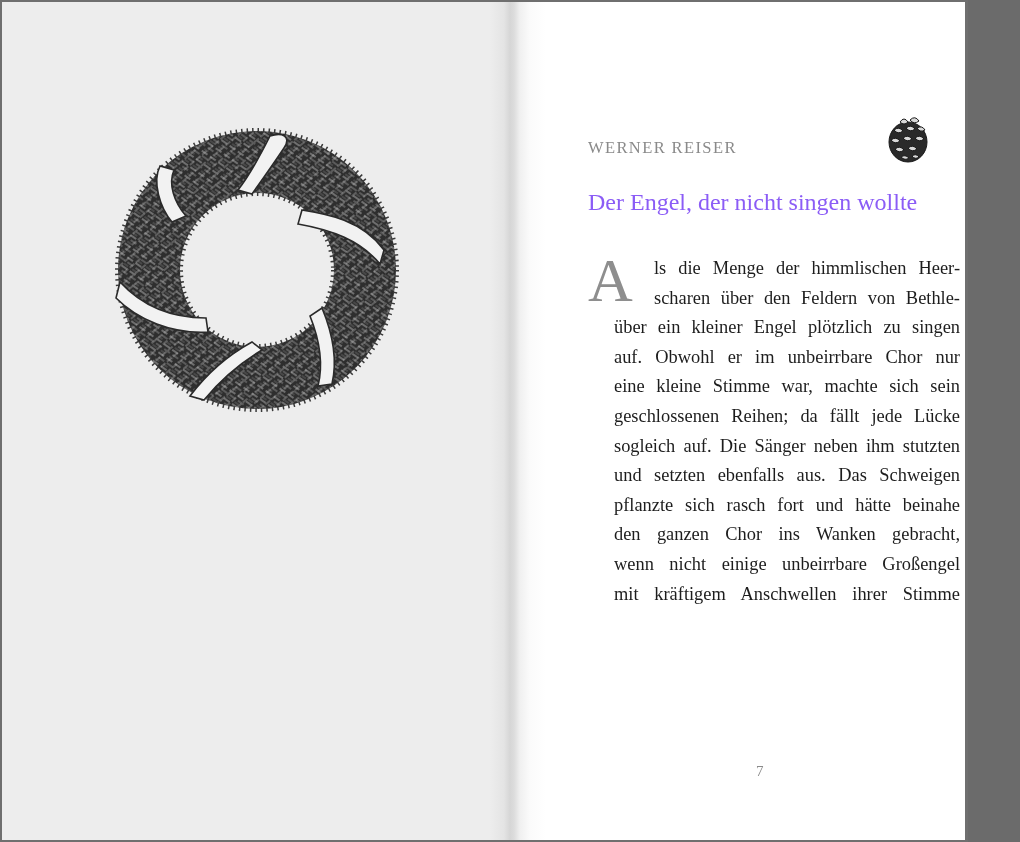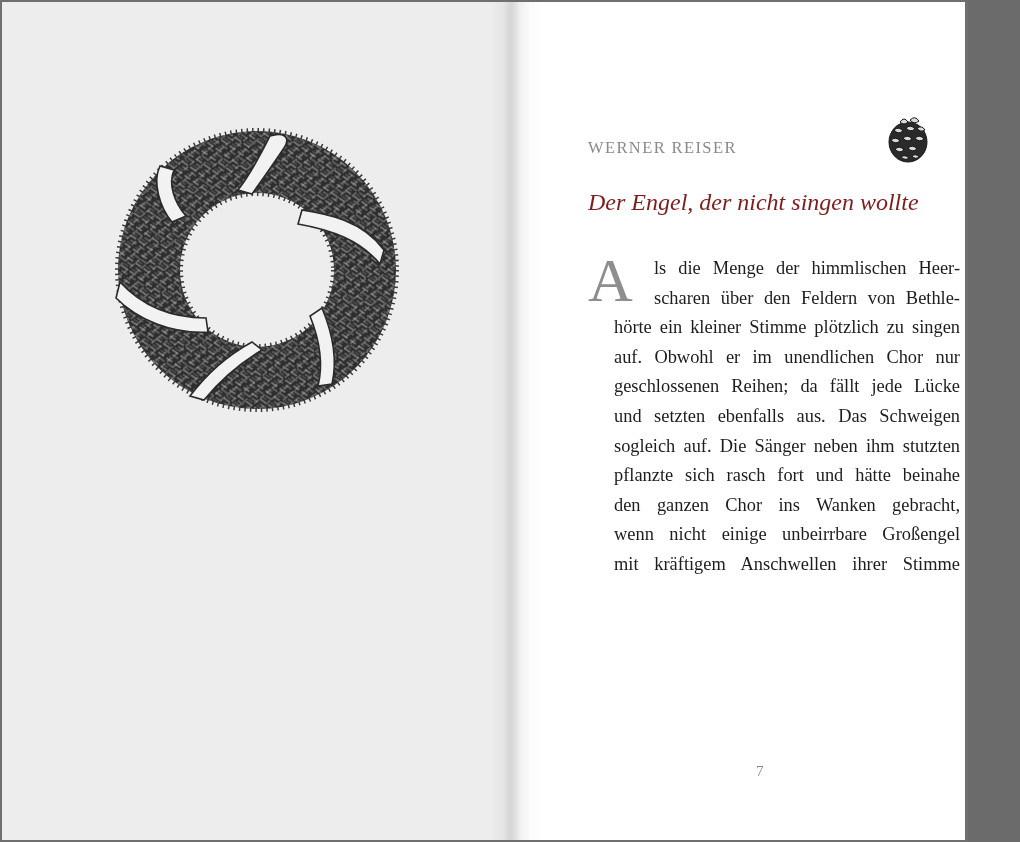--- a/index.html
+++ b/index.html
@@ -35,21 +35,21 @@
     position: absolute; left: 586px; top: 136px;
     font-family: "Liberation Serif", "DejaVu Serif", serif;
     font-size: 16.5px; letter-spacing: 1.4px; color: #8a8a8a;
   }
   .pinecone {
     position: absolute; left: 884px; top: 112px; width: 44px; height: 50px;
   }
   .title {
     position: absolute; left: 586px; top: 187px;
     font-family: "Liberation Serif", "DejaVu Serif", serif;
-    font-size: 24px; color: #7f1d1d; white-space: nowrap; font-style: italic;
+    font-size: 24px; color: #8b5cf6; white-space: nowrap;
   }
   .body-text {
     position: absolute; left: 586px; top: 252px; width: 346px;
     font-family: "Liberation Serif", "DejaVu Serif", serif;
     font-size: 18.4px; line-height: 29.6px; color: #1d1d1d; margin-left: 26px;
   }
   .line {
     display: block; height: 29.6px; white-space: nowrap;
     text-align: justify; text-align-last: justify;
   }
@@ -130,25 +130,26 @@
     </g>
   </svg>
 
   <div class="title">Der Engel, der nicht singen wollte</div>
 
   <div class="dropcap">A</div>
 
   <div class="body-text">
     <span class="line indent">ls die Menge der himmlischen Heer-</span>
     <span class="line indent">scharen über den Feldern von Bethle-</span>
-    <span class="line">hörte ein kleiner Stimme plötzlich zu singen</span>
-    <span class="line">auf. Obwohl er im unendlichen Chor nur</span>
+    <span class="line">über ein kleiner Engel plötzlich zu singen</span>
+    <span class="line">auf. Obwohl er im unbeirrbare Chor nur</span>
+    <span class="line">eine kleine Stimme war, machte sich sein</span>
     <span class="line">geschlossenen Reihen; da fällt jede Lücke</span>
+    <span class="line">sogleich auf. Die Sänger neben ihm stutzten</span>
     <span class="line">und setzten ebenfalls aus. Das Schweigen</span>
-    <span class="line">sogleich auf. Die Sänger neben ihm stutzten</span>
     <span class="line">pflanzte sich rasch fort und hätte beinahe</span>
     <span class="line">den ganzen Chor ins Wanken gebracht,</span>
     <span class="line">wenn nicht einige unbeirrbare Großengel</span>
     <span class="line">mit kräftigem Anschwellen ihrer Stimme</span>
   </div>
 
   <div class="page-number">7</div>
 </div>
 
 </body></html>

